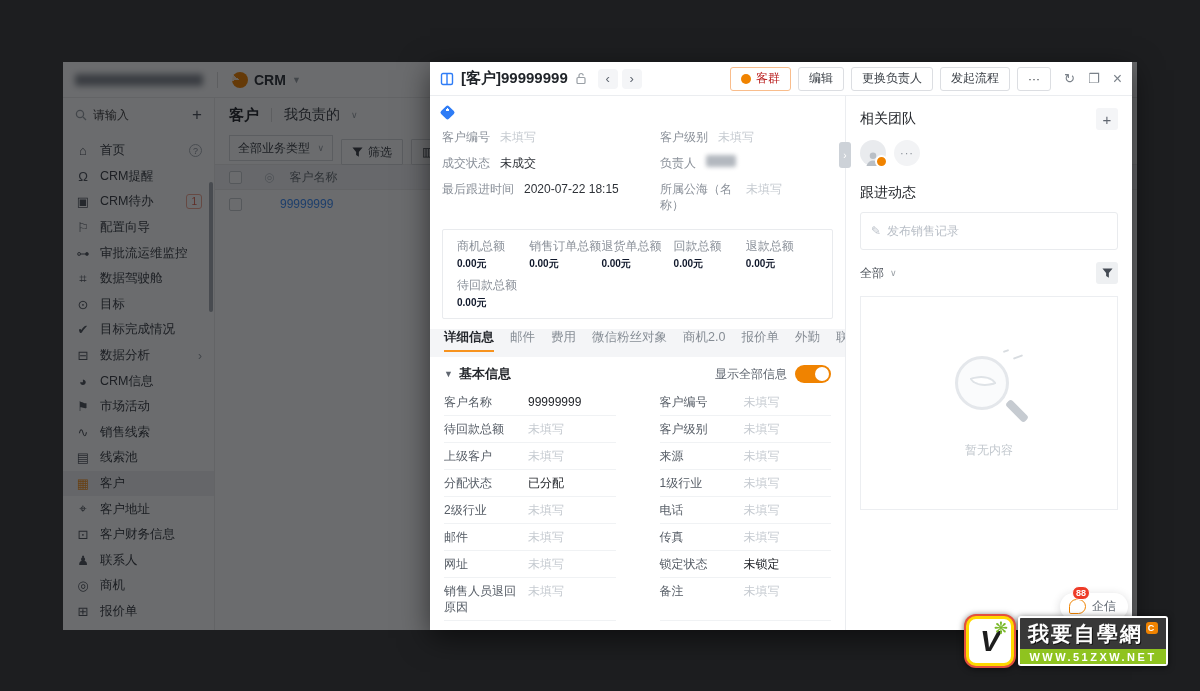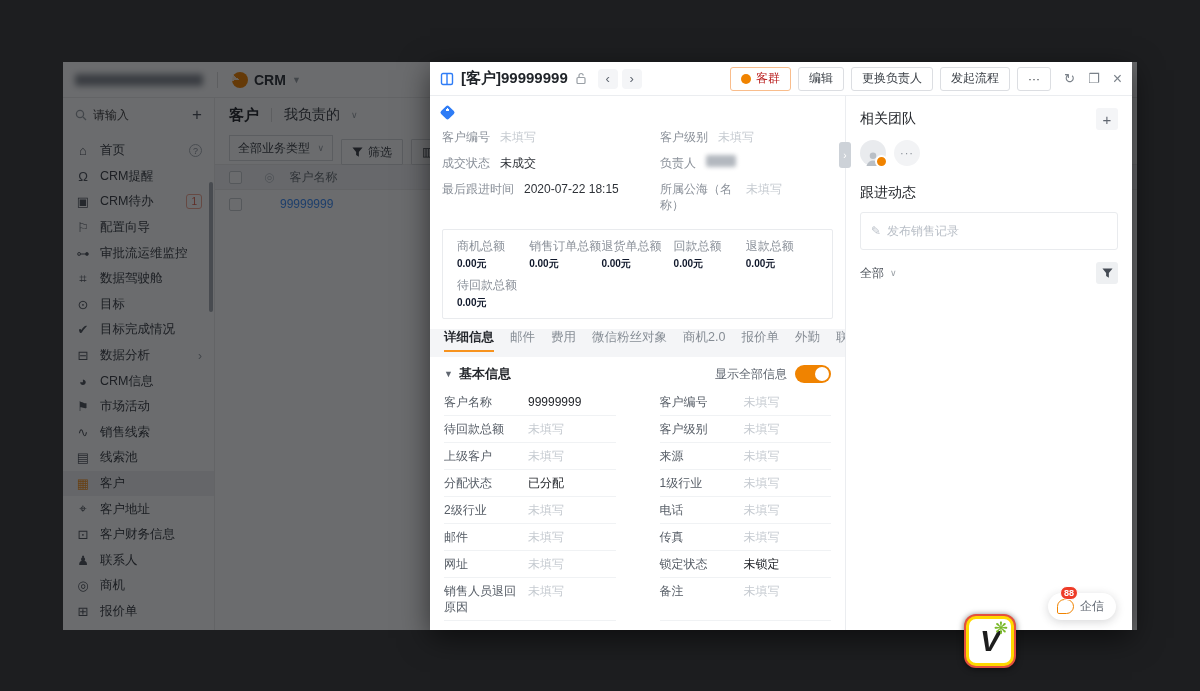--- a/index.html
+++ b/index.html
@@ -111,21 +111,21 @@
   .empty-box { border:1px solid #eceef1; height:214px; display:flex; flex-direction:column; align-items:center; justify-content:center; gap:16px; }
   .mag { position:relative; width:80px; height:78px; }
   .mag-circle { position:absolute; left:6px; top:8px; width:54px; height:54px; border-radius:50%; border:3px solid #e4e7eb; background:#fafbfc; }
   .mag-leaf { position:absolute; left:22px; top:26px; width:24px; height:14px; border:2px solid #dfe3e7; border-radius:0 100% 0 100%; transform:rotate(-18deg); background:#fff; }
   .mag-handle { position:absolute; right:8px; bottom:2px; width:8px; height:26px; background:#c6cbd1; border-radius:3px; transform:rotate(-45deg); }
   .spark1,.spark2 { position:absolute; background:#d8dce0; height:2px; border-radius:1px; }
   .spark1 { width:10px; right:6px; top:8px; transform:rotate(-20deg); }
   .spark2 { width:6px; right:20px; top:2px; transform:rotate(-20deg); }
   .empty-text { font-size:12px; color:#c2c8ce; }
 
-  .qixin { position:absolute; right:16px; bottom:10px; background:#fff; border-radius:16px; box-shadow:0 2px 10px rgba(31,35,41,.18); display:flex; align-items:center; gap:6px; padding:5px 12px 5px 9px; z-index:12; }
+  .qixin { position:absolute; right:4px; bottom:10px; background:#fff; border-radius:16px; box-shadow:0 2px 10px rgba(31,35,41,.18); display:flex; align-items:center; gap:6px; padding:5px 12px 5px 9px; z-index:12; }
   .qx-ico { position:relative; width:17px; height:15px; border:1.5px solid #f08300; border-radius:8px 8px 8px 2px; }
   .qx-badge { position:absolute; top:-7px; left:12px; background:#ee3b28; color:#fff; font-size:9px; line-height:12px; padding:0 3px; border-radius:7px; border:1px solid #fff; font-weight:700; }
   .qx-label { font-size:12px; color:#5f6670; }
 
   
   .wm { position:absolute; left:966px; top:616px; display:flex; align-items:stretch; gap:4px; z-index:60; filter:drop-shadow(0 1px 3px rgba(0,0,0,.6)); }
   .wm-v { width:48px; height:50px; background:#fff; border:3px solid #ffd900; box-shadow:0 0 0 2px #e4503e; border-radius:10px; display:flex; align-items:center; justify-content:center; position:relative; flex:none; }
   .wm-v .v { font-size:30px; font-weight:800; font-style:italic; color:#1d1d1d; line-height:1; }
   .wm-v .leaf { position:absolute; right:3px; top:1px; color:#7ab929; font-size:17px; line-height:1; }
   .wm-main { display:flex; flex-direction:column; border:2px solid #fff; border-radius:3px; overflow:hidden; }
@@ -487,30 +487,47 @@
           <span class="all-dd">
               <span>全部</span>
               <span class="caret">∨</span>
             </span>
           <span class="f-btn">
               <svg width="11" height="11" viewBox="0 0 12 12">
                 <path d="M0.5 0.5h11L7.5 5.5v5l-3-1.8V5.5z" fill="#454b54"></path>
               </svg>
             </span>
         </div>
+        <div class="empty-box">
+          <div class="mag">
+            <span class="spark1"></span>
+              <span class="spark2"></span>
+            <span class="mag-circle"></span>
+            <span class="mag-leaf"></span>
+            <span class="mag-handle"></span>
+          </div>
+          <div class="empty-text">暂无内容</div>
+        </div>
       </div>
     </div>
 
     <div class="qixin">
       <span class="qx-ico"></span>
       <span class="qx-badge">88</span>
       <span class="qx-label">企信</span>
     </div>
   </section>
 
   <div class="wm">
     <div class="wm-v">
       <span class="v">V</span>
       <span class="leaf">❋</span>
     </div>
+    <div class="wm-main">
+      <div class="wm-title">
+        <span>我要自學網</span>
+        <span class="c-badge">C</span>
+      </div>
+      <div class="wm-url">WWW.51ZXW.NET</div>
+    </div>
   </div>
 
 </div>
 
 </body></html>

